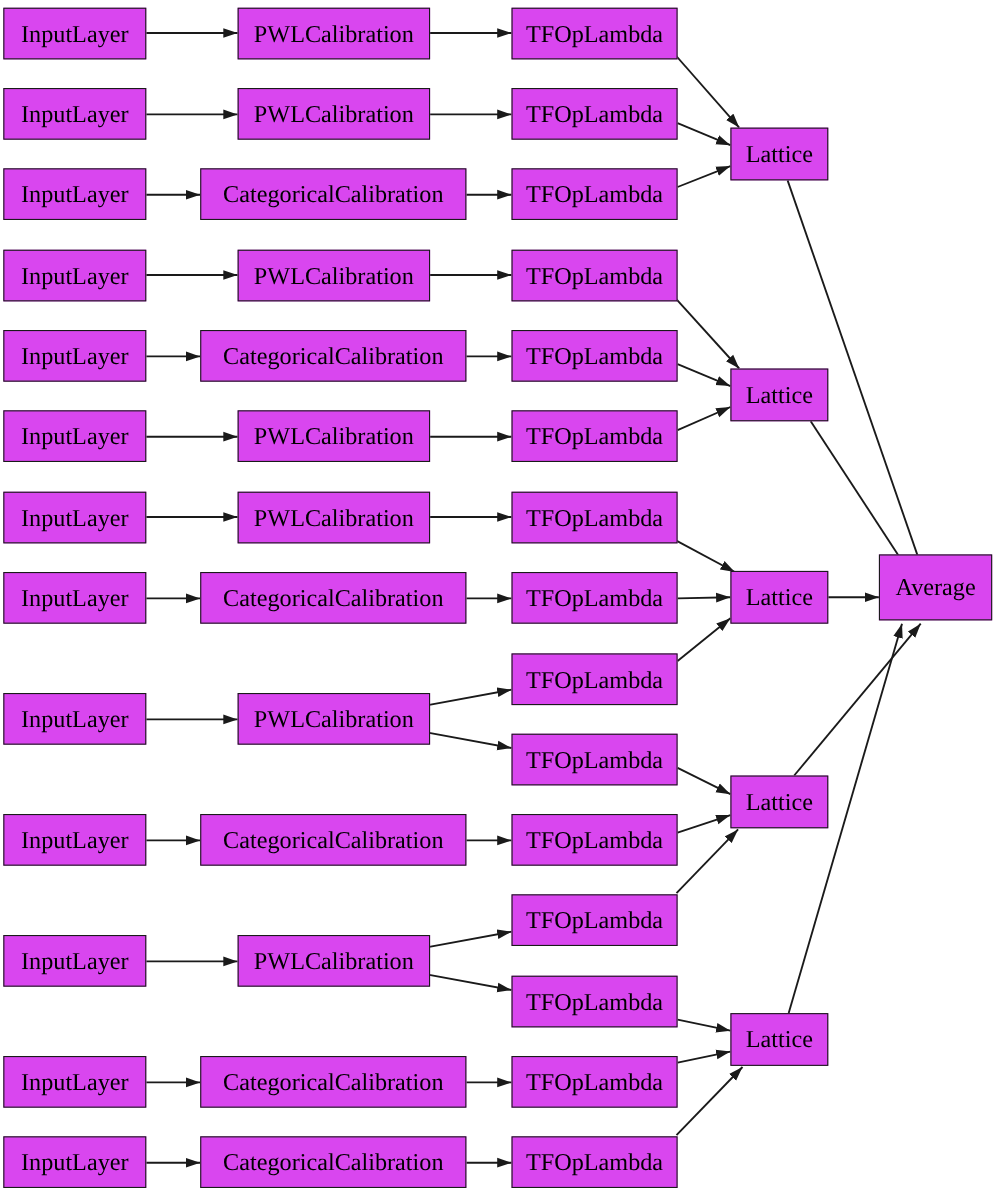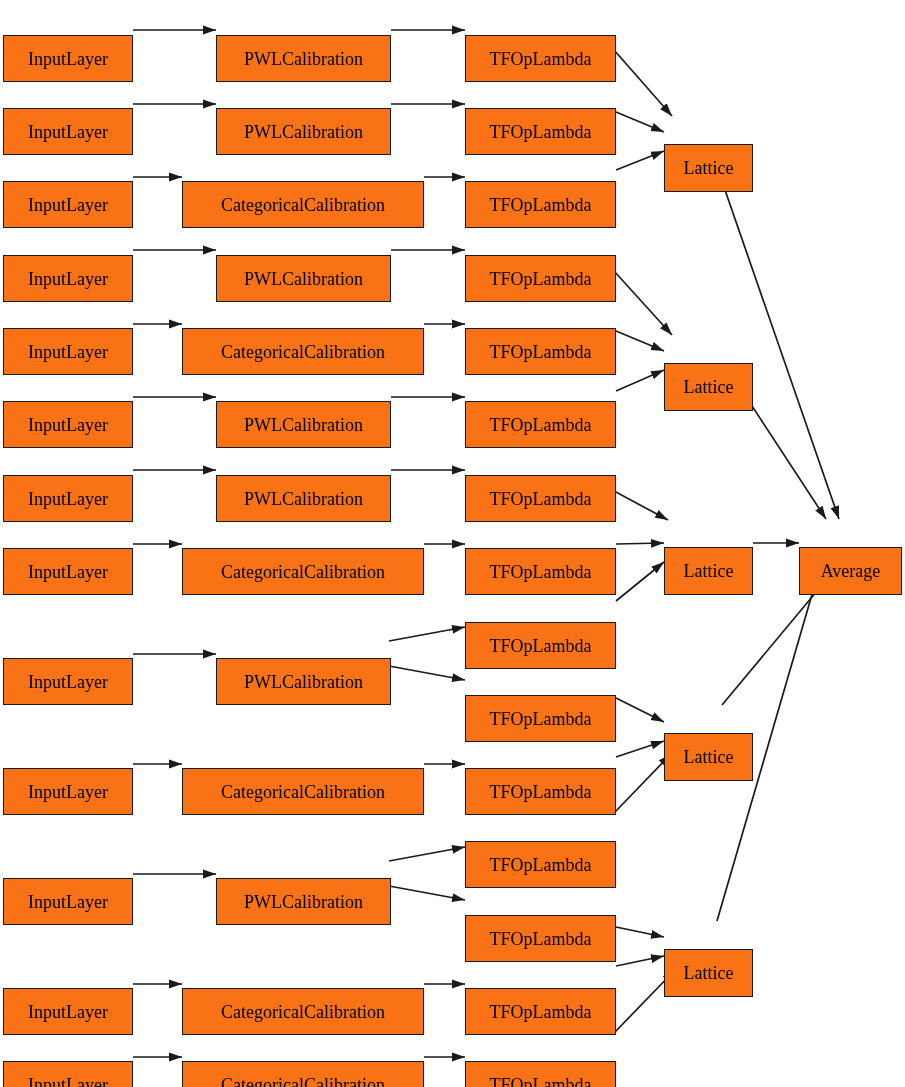--- a/index.html
+++ b/index.html
@@ -17,30 +17,29 @@
   }
   .edge-layer {
     position: absolute;
     left: 0;
     top: 0;
     pointer-events: none;
   }
   .node {
     position: absolute;
     box-sizing: border-box;
-    background: #f97316;
+    background: #d946ef;
     border: 1.7px solid #1a1a1a;
     display: flex;
     align-items: center;
     justify-content: center;
-    font-size: 18px;
+    font-size: 22px;
     color: #000000;
     white-space: nowrap;
     line-height: 1;
-    margin-top: 28px;
   }
   .edge-line {
     stroke: #1a1a1a;
     stroke-width: 1.7;
     fill: none;
   }
 </style>
 </head>
 <body>
 
@@ -234,17 +233,17 @@
       </div>
       <div class="node" style="left: 664px; top: 519px; width: 89px; height: 48px;">
         <span>Lattice</span>
       </div>
       <div class="node" style="left: 664px; top: 705px; width: 89px; height: 48px;">
         <span>Lattice</span>
       </div>
       <div class="node" style="left: 664px; top: 921px; width: 89px; height: 48px;">
         <span>Lattice</span>
       </div>
-      <div class="node" style="left: 799px; top: 519px; width: 103px; height: 48px;">
+      <div class="node" style="left: 799px; top: 504px; width: 103px; height: 60px;">
         <span>Average</span>
       </div>
     </div>
 </div>
 
 </body></html>

